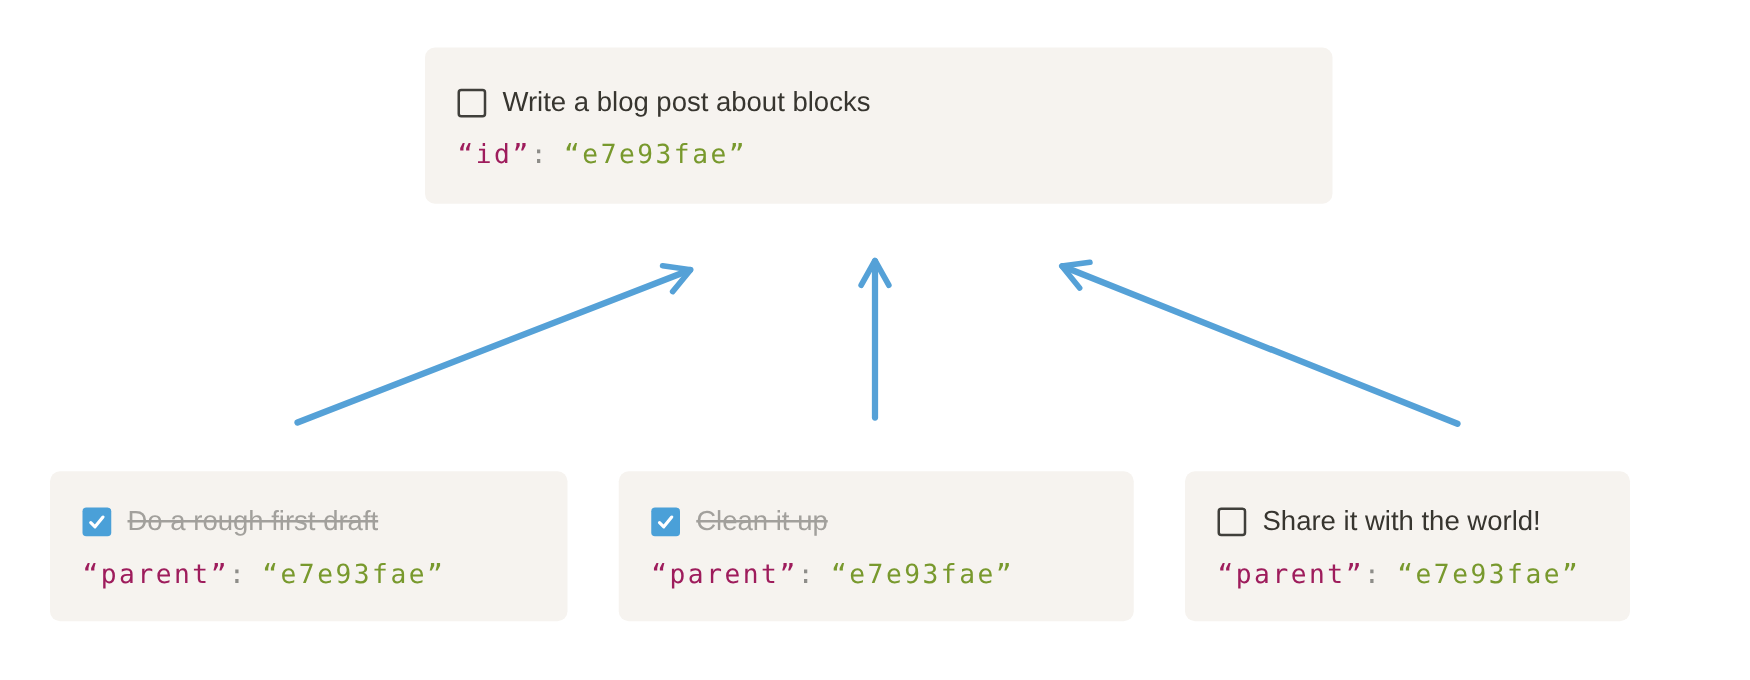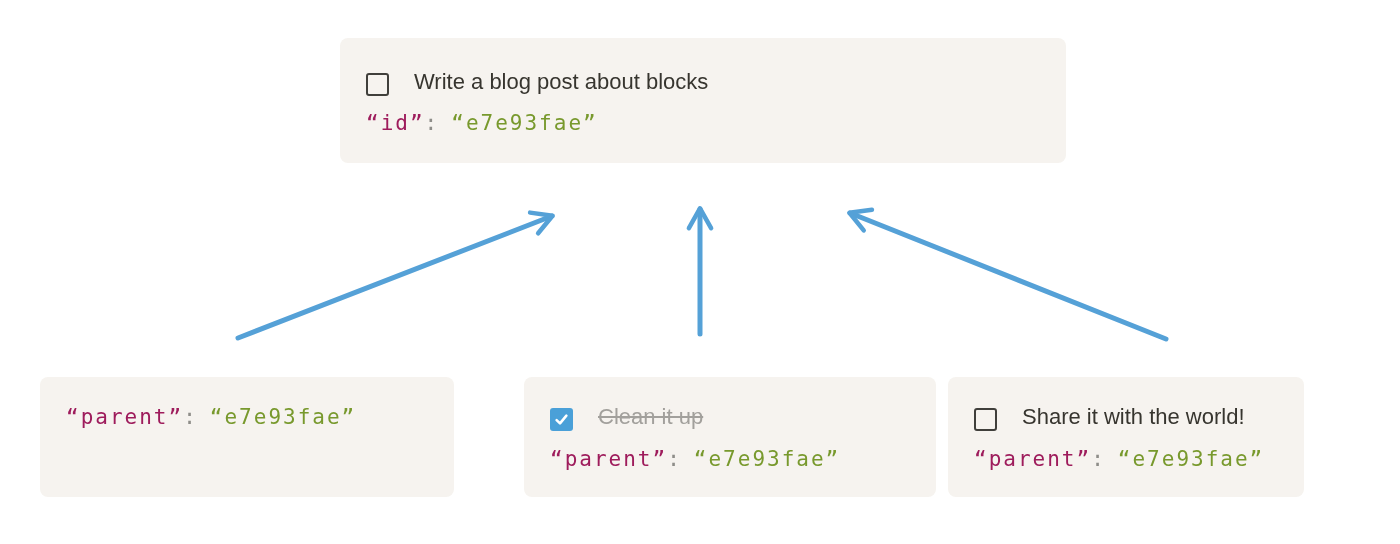--- a/index.html
+++ b/index.html
@@ -26,23 +26,23 @@
   .card{
     position:absolute;
     background:var(--card-bg);
     border-radius:8px;
     box-sizing:border-box;
     padding:26px;
     display:flex;flex-direction:column;gap:14px;
   }
   .card.parent{left:340px;top:38px;width:726px;height:125px;padding-top:30px;gap:13px;}
   .card.sub1{left:40px;top:377px;width:414px;height:120px;}
-  .card.sub2{left:524px;top:377px;width:412px;height:120px;}
+  .card.sub2{left:495px;top:377px;width:412px;height:120px;}
   .card.sub3{left:948px;top:377px;width:356px;height:120px;}
-  .task-row{display:flex;align-items:flex-end;gap:25px;height:28px;}
+  .task-row{display:flex;align-items:center;gap:13px;height:28px;}
   .checkbox{
     width:23px;height:23px;flex:0 0 auto;border-radius:3px;box-sizing:border-box;
     display:flex;align-items:center;justify-content:center;cursor:pointer;
   }
   .checkbox.unchecked{border:2.5px solid var(--checkbox-border);background:transparent;}
   .checkbox.checked{background:var(--checkbox-checked);}
   .checkbox.checked svg{width:17px;height:17px;display:block;}
   .task-label{font-size:22px;line-height:28px;color:var(--text);white-space:nowrap;}
   .task-label.done{color:var(--text-done);text-decoration:line-through;text-decoration-thickness:2px;}
   .code-row{
@@ -72,20 +72,28 @@
       <marker id="ah" viewBox="0 0 10 10" refX="8.2" refY="5" markerWidth="6" markerHeight="6" orient="auto">
         <path d="M1.8,1.3 L8.4,5 L1.8,8.7" fill="none" stroke="#55a1d7" stroke-width="1.5" stroke-linecap="round" stroke-linejoin="round"></path>
       </marker>
     </defs>
     <line x1="238" y1="338" x2="552" y2="216" stroke="#55a1d7" stroke-width="5" stroke-linecap="round" marker-end="url(#ah)"></line>
     <line x1="700" y1="334" x2="700" y2="209" stroke="#55a1d7" stroke-width="5" stroke-linecap="round" marker-end="url(#ah)"></line>
     <line x1="1166" y1="339" x2="850" y2="213" stroke="#55a1d7" stroke-width="5" stroke-linecap="round" marker-end="url(#ah)"></line>
   </svg>
 
   <div class="card sub1">
+    <div class="task-row">
+      <span class="checkbox checked">
+        <svg viewBox="0 0 16 16">
+          <polyline points="3.4,8.6 6.6,11.7 12.6,4.4" fill="none" stroke="#ffffff" stroke-width="2.4" stroke-linecap="round" stroke-linejoin="round"></polyline>
+        </svg>
+      </span>
+      <span class="task-label done">Do a rough first draft</span>
+    </div>
     <div class="code-row"><span class="code-key">“parent”</span><span class="code-punct">:</span><span class="code-value">“e7e93fae”</span></div>
   </div>
 
   <div class="card sub2">
     <div class="task-row">
       <span class="checkbox checked">
         <svg viewBox="0 0 16 16">
           <polyline points="3.4,8.6 6.6,11.7 12.6,4.4" fill="none" stroke="#ffffff" stroke-width="2.4" stroke-linecap="round" stroke-linejoin="round"></polyline>
         </svg>
       </span>

